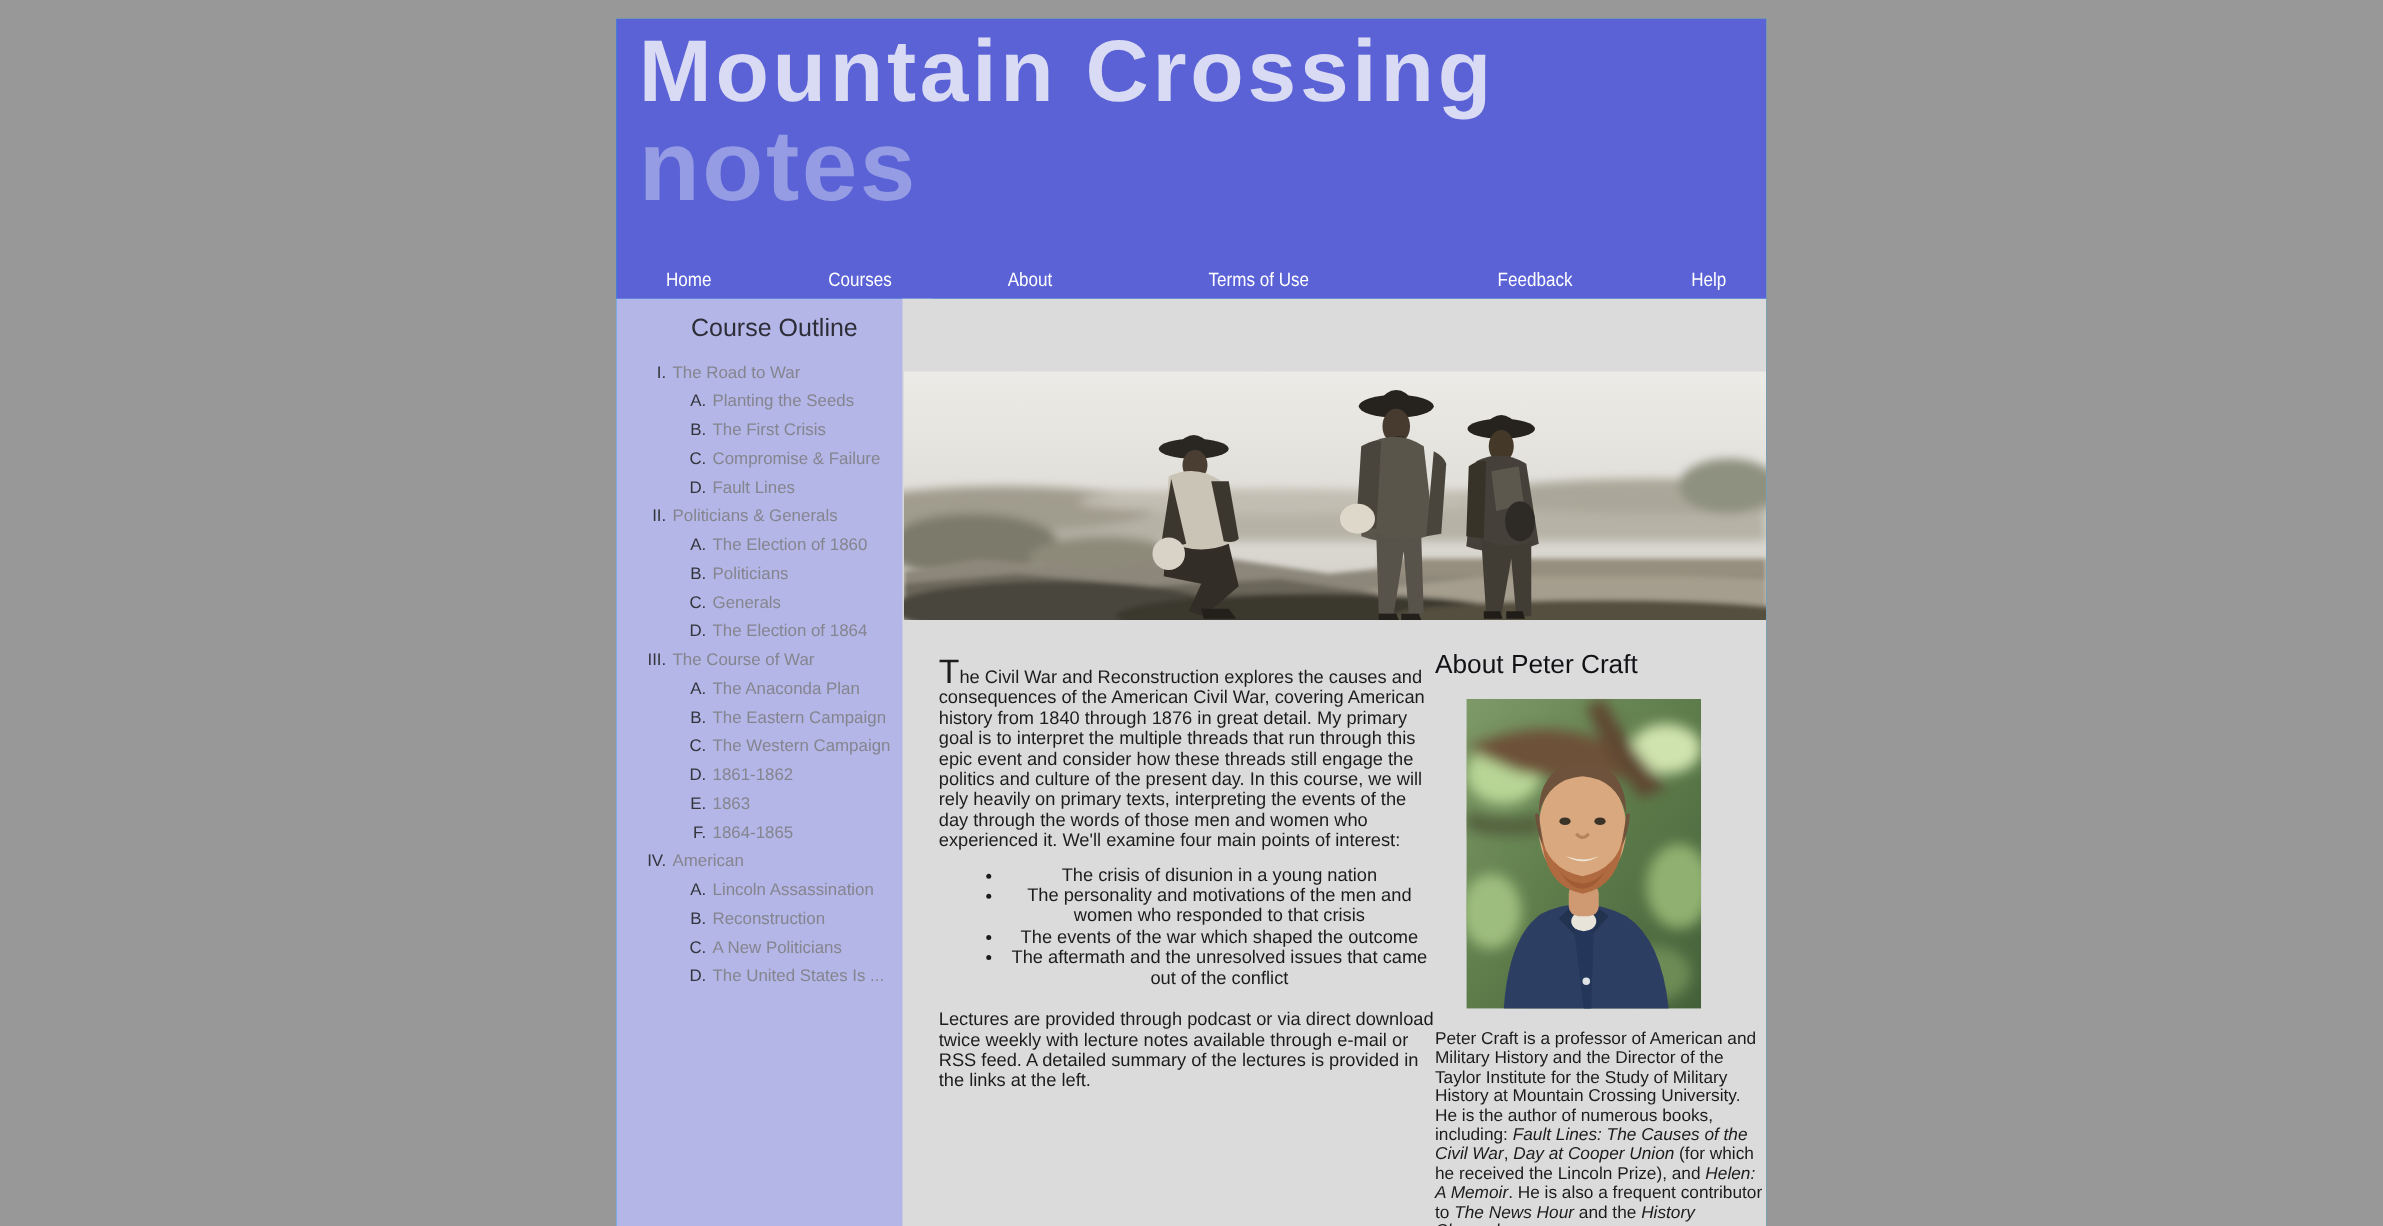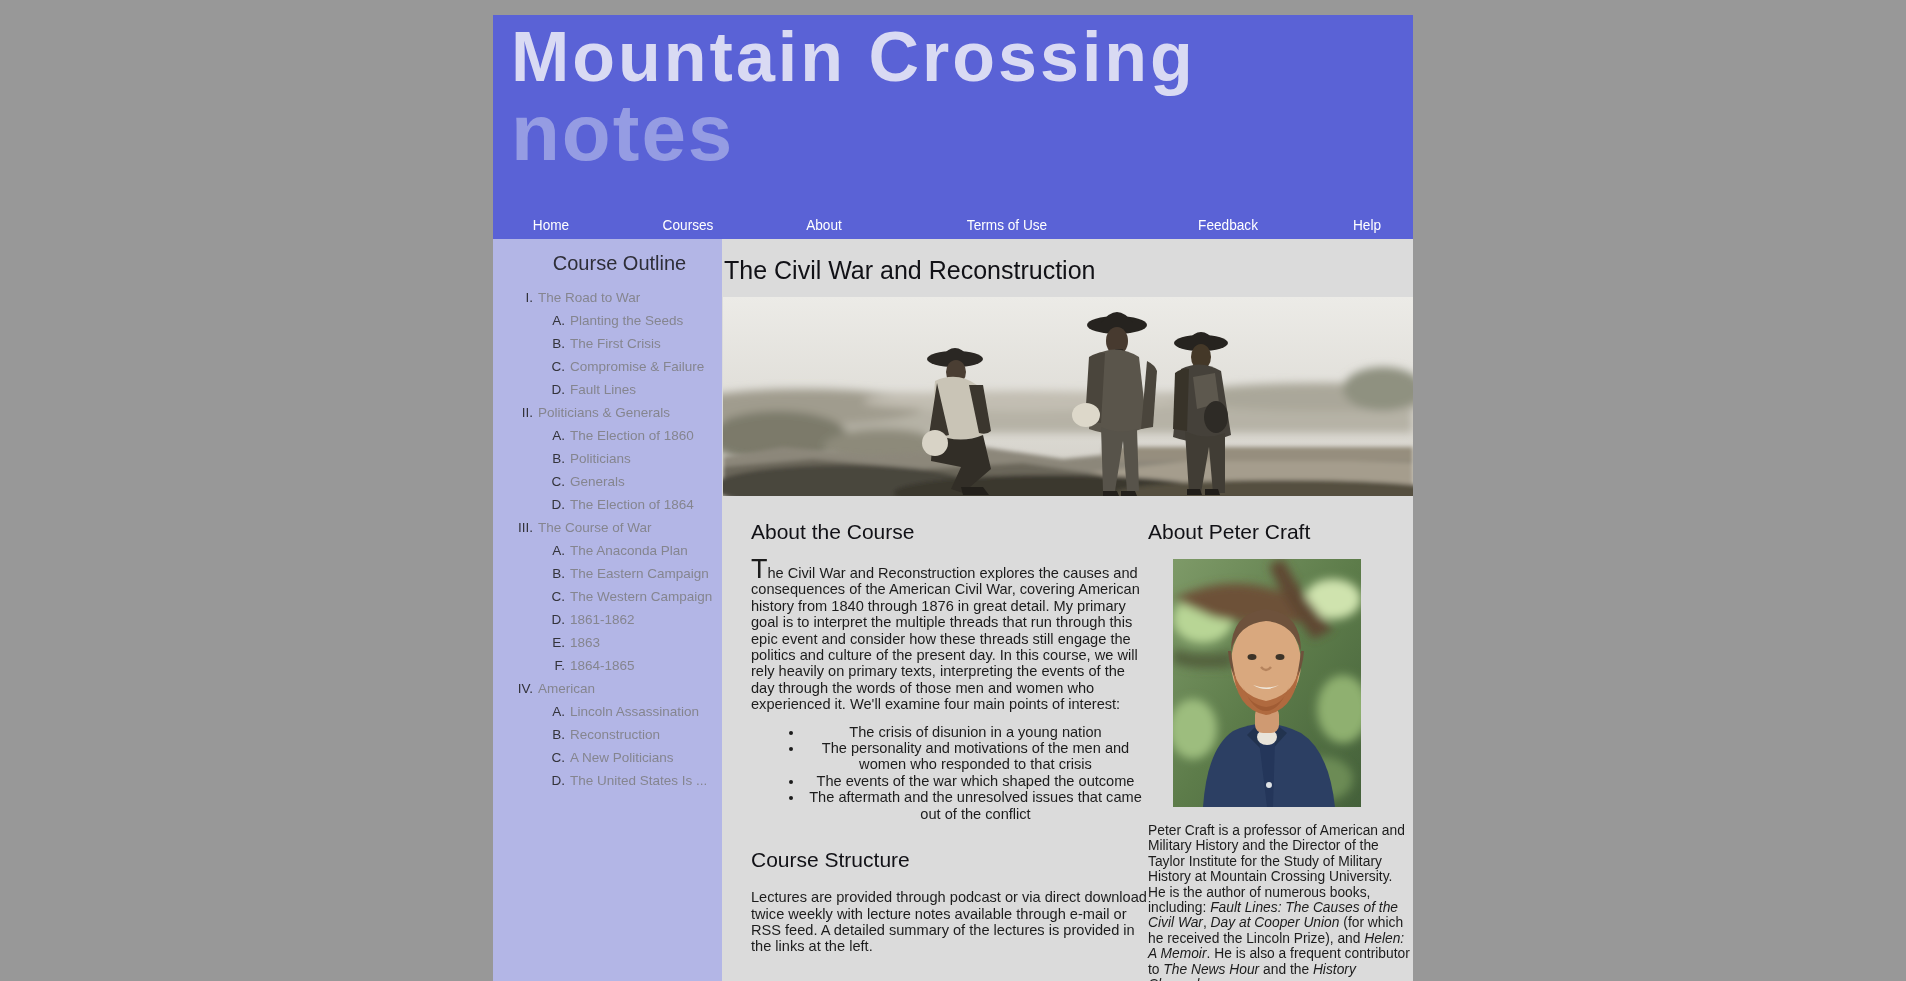--- a/index.html
+++ b/index.html
@@ -204,21 +204,20 @@
         </div>
         <div class="outline-row lvl1">
           <span class="outline-prefix">D.</span>
           <span class="outline-label">The United States Is ...</span>
         </div>
       </div>
   </div>
 
   <div class="main">
 
-    <h1 class="page-heading">The Civil War and Reconstruction</h1>
 
     <div class="banner-photo">
       <svg width="690" height="199" viewBox="0 0 690 199" xmlns="http://www.w3.org/2000/svg">
         <defs>
           <linearGradient id="sky" x1="0" y1="0" x2="0" y2="1">
             <stop offset="0" stop-color="#ecebe7"></stop>
             <stop offset="0.6" stop-color="#dedcd6"></stop>
             <stop offset="1" stop-color="#cfccc3"></stop>
           </linearGradient>
           <filter id="blur4">
@@ -285,29 +284,27 @@
           <path d="M462,134 q20,10 40,2 l0,60 -12,0 -4,-46 -8,46 -12,0 z" fill="#413d35"></path>
           <path d="M464,192 l13,0 2,6 -15,0 z" fill="#201d19"></path>
           <path d="M482,192 l13,0 2,6 -15,0 z" fill="#201d19"></path>
         </g>
       </svg>
     </div>
 
     <div class="cols">
 
       <div class="left-col">
-        <h2 class="section-heading">About the Course</h2>
         <p class="body-text"><span class="dropcap">T</span><span>he Civil War and Reconstruction explores the causes and consequences of the American Civil War, covering American history from 1840 through 1876 in great detail. My primary goal is to interpret the multiple threads that run through this epic event and consider how these threads still engage the politics and culture of the present day. In this course, we will rely heavily on primary texts, interpreting the events of the day through the words of those men and women who experienced it. We'll examine four main points of interest:</span></p>
         <ul class="points">
             <li>The crisis of disunion in a young nation</li>
             <li>The personality and motivations of the men and women who responded to that crisis</li>
             <li>The events of the war which shaped the outcome</li>
             <li>The aftermath and the unresolved issues that came out of the conflict</li>
           </ul>
-        <h2 class="section-heading structure-heading">Course Structure</h2>
         <p class="body-text">Lectures are provided through podcast or via direct download twice weekly with lecture notes available through e-mail or RSS feed. A detailed summary of the lectures is provided in the links at the left.</p>
       </div>
 
       <div class="right-col">
         <h2 class="section-heading">About Peter Craft</h2>
         <div class="portrait">
           <svg width="188" height="248" viewBox="0 0 188 248" xmlns="http://www.w3.org/2000/svg">
             <defs>
               <linearGradient id="leafy" x1="0" y1="0" x2="1" y2="1">
                 <stop offset="0" stop-color="#7e9a68"></stop>

